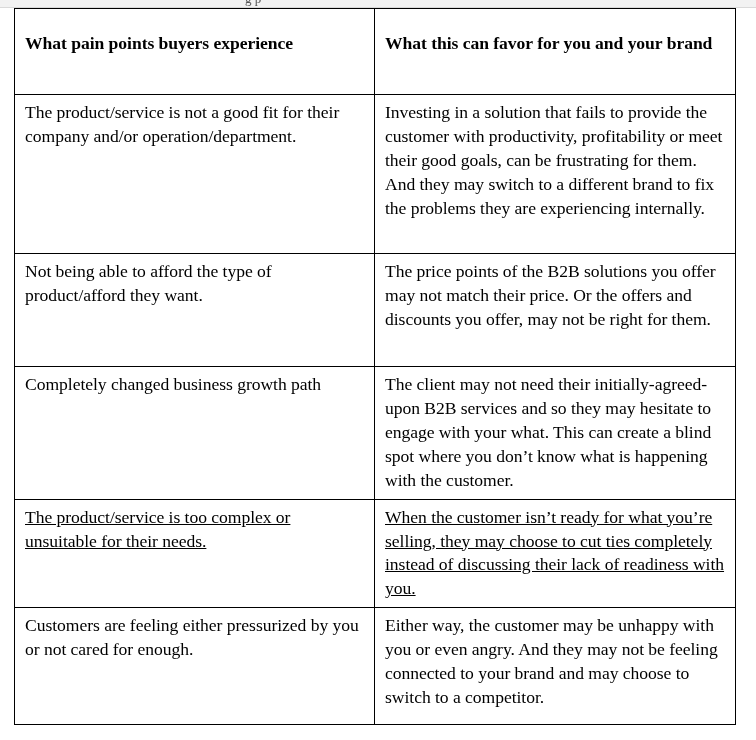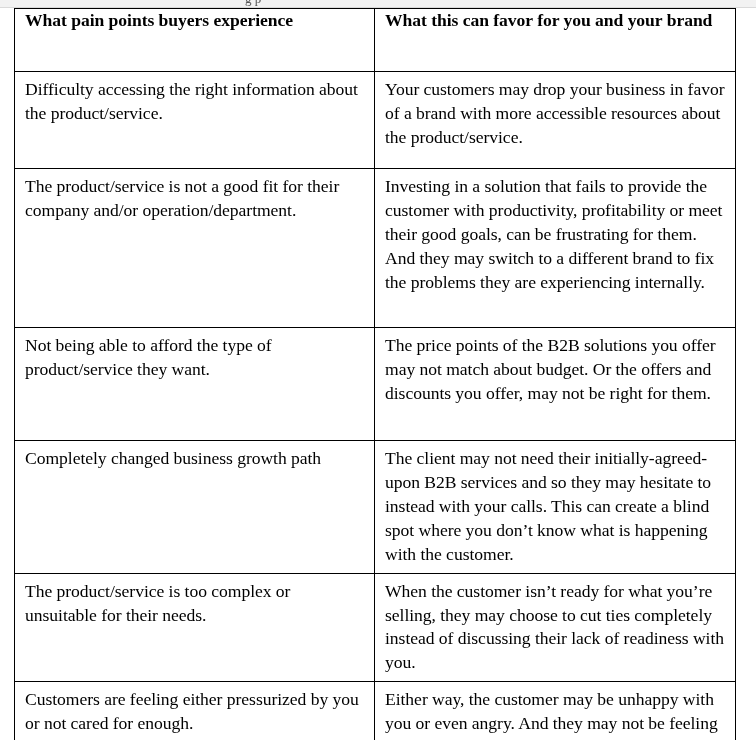--- a/index.html
+++ b/index.html
@@ -58,31 +58,31 @@
     border: 1.6px solid #000000;
     vertical-align: top;
     padding: 6px 9px 6px 10px;
     font-size: 17.6px;
     line-height: 1.36;
     letter-spacing: -0.05px;
   }
 
   table.pain-table thead td {
     font-weight: bold;
-    padding-top: 0;
+    padding-top: 23px;
   }
 
   
   tr.header-row td { height: 56px; }
 
   tr.row-1 td { height: 84px; }
   tr.row-2 td { height: 146px; }
   tr.row-3 td { height: 100px; }
   tr.row-4 td { height: 107px; }
-  tr.row-5 td { height: 82px; }
+  tr.row-5 td { height: 82px; text-decoration: underline; }
   tr.row-6 td { height: 104px; }
 
   .cell-text { display: block; }
 </style>
 </head>
 <body>
 
 <div class="page-top-sliver">
   <span class="ghost">g p</span>
 </div>
@@ -101,53 +101,45 @@
           <span class="cell-text">What pain points buyers experience</span>
         </td>
         <td>
           <span class="cell-text">What this can favor for you and your brand</span>
         </td>
       </tr>
     </thead>
 
     <tbody>
 
-      <tr class="row-1">
-        <td>
-          <span class="cell-text">Difficulty accessing the right information about the product/service.</span>
-        </td>
-        <td>
-          <span class="cell-text">Your customers may drop your business in favor of a brand with more accessible resources about the product/service.</span>
-        </td>
-      </tr>
 
       <tr class="row-2">
         <td>
           <span class="cell-text">The product/service is not a good fit for their company and/or operation/department.</span>
         </td>
         <td>
           <span class="cell-text">Investing in a solution that fails to provide the customer with productivity, profitability or meet their good goals, can be frustrating for them. And they may switch to a different brand to fix the problems they are experiencing internally.</span>
         </td>
       </tr>
 
       <tr class="row-3">
         <td>
-          <span class="cell-text">Not being able to afford the type of product/service they want.</span>
+          <span class="cell-text">Not being able to afford the type of product/afford they want.</span>
         </td>
         <td>
-          <span class="cell-text">The price points of the B2B solutions you offer may not match about budget. Or the offers and discounts you offer, may not be right for them.</span>
+          <span class="cell-text">The price points of the B2B solutions you offer may not match their price. Or the offers and discounts you offer, may not be right for them.</span>
         </td>
       </tr>
 
       <tr class="row-4">
         <td>
           <span class="cell-text">Completely changed business growth path</span>
         </td>
         <td>
-          <span class="cell-text">The client may not need their initially-agreed-upon B2B services and so they may hesitate to instead with your calls. This can create a blind spot where you don’t know what is happening with the customer.</span>
+          <span class="cell-text">The client may not need their initially-agreed-upon B2B services and so they may hesitate to engage with your what. This can create a blind spot where you don’t know what is happening with the customer.</span>
         </td>
       </tr>
 
       <tr class="row-5">
         <td>
           <span class="cell-text">The product/service is too complex or unsuitable for their needs.</span>
         </td>
         <td>
           <span class="cell-text">When the customer isn’t ready for what you’re selling, they may choose to cut ties completely instead of discussing their lack of readiness with you.</span>
         </td>

